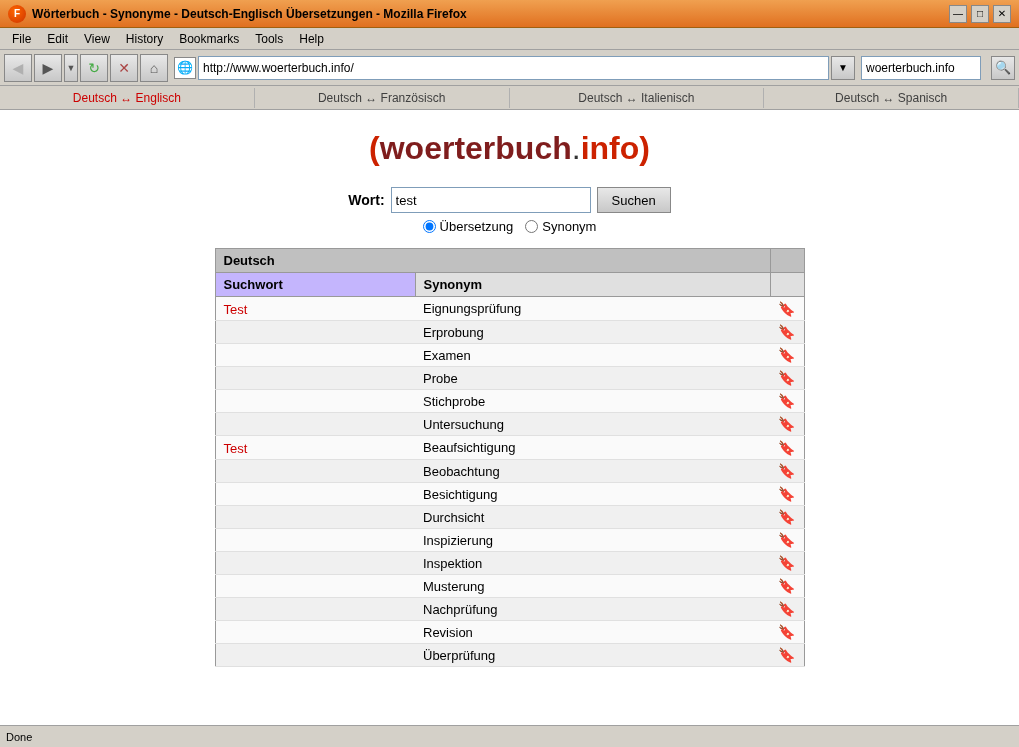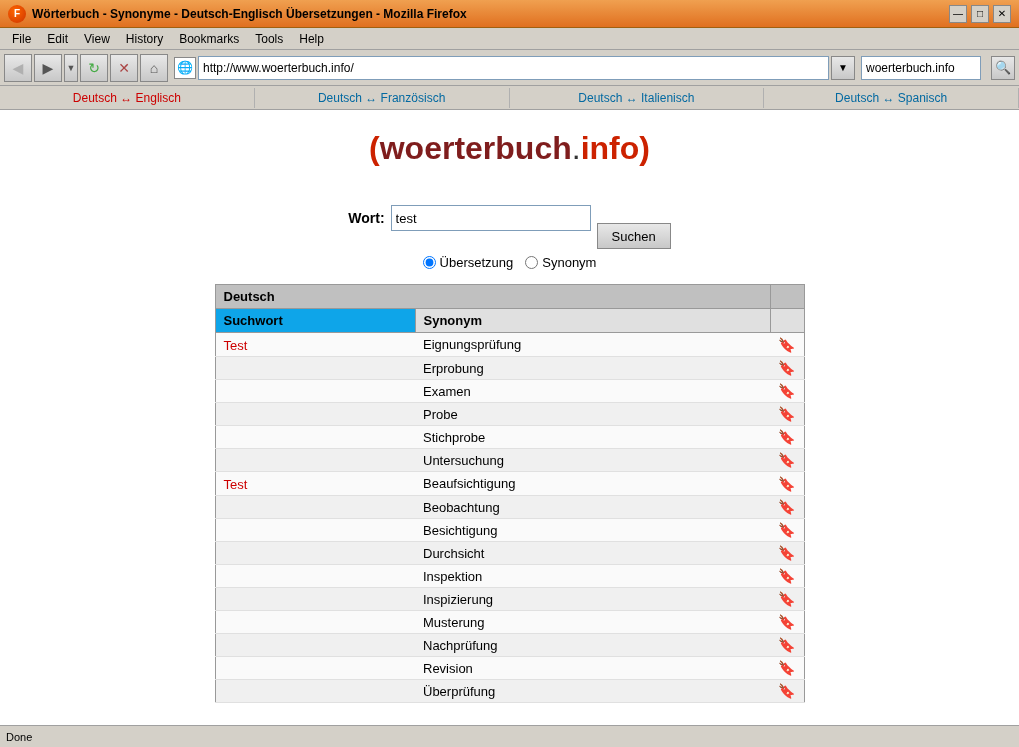--- a/index.html
+++ b/index.html
@@ -71,21 +71,21 @@
     
     .bookmarks-bar {
       background: #d4d0c8;
       height: 24px;
       display: flex;
       align-items: center;
       border-bottom: 1px solid #a0a0a0;
     }
     .bookmark-item {
       flex: 1; text-align: center; padding: 3px 8px; font-size: 12px; cursor: pointer;
-      border-right: 1px solid #b0b0b0; color: #0369a1;
+      border-right: 1px solid #b0b0b0; color: #404040;
     }
     .bookmark-item.active { color: #cc0000; }
 
     
     .content-area {
       background: #fff;
       flex: 1;
       overflow-y: auto;
       height: calc(747px - 28px - 22px - 36px - 24px - 22px);
     }
@@ -121,21 +121,21 @@
       text-align: center;
       margin-bottom: 14px;
     }
     .search-row {
       display: flex; align-items: center; justify-content: center; gap: 6px; margin-bottom: 6px;
     }
     .wort-label { font-size: 14px; font-weight: bold; }
     .wort-input { width: 200px; height: 26px; border: 1px solid #7f9db9; padding: 2px 4px; font-size: 13px; }
     .suchen-btn {
       height: 26px; padding: 0 14px; background: linear-gradient(to bottom, #e8e8e8, #c8c8c8);
-      border: 1px solid #888; cursor: pointer; font-size: 13px; margin-top: 36px;
+      border: 1px solid #888; cursor: pointer; font-size: 13px;
     }
     .radio-row { display: flex; align-items: center; justify-content: center; gap: 12px; font-size: 13px; }
     .radio-item { display: flex; align-items: center; gap: 4px; }
 
     .search-result-text {
       text-align: center;
       font-size: 13px;
       margin-bottom: 14px;
       color: #333;
     }
@@ -241,21 +241,21 @@
     </div>
 
 
     <table class="result-table">
       <thead>
         <tr>
           <th colspan="2" style="background:#c0c0c0;border:1px solid #999;">Deutsch</th>
           <th style="background:#c0c0c0;border:1px solid #999;width:24px;"></th>
         </tr>
         <tr>
-          <th style="background:#0ea5e9;width:200px;border:1px solid #999;margin-left:37px;">Suchwort</th>
+          <th style="background:#c4b5fd;width:200px;border:1px solid #999;margin-left:37px;">Suchwort</th>
           <th style="background:#e0e0e0;border:1px solid #999;">Synonym</th>
           <th style="background:#e0e0e0;width:24px;border:1px solid #999;"></th>
         </tr>
       </thead>
       <tbody id="table-body">
       <tr style="background: rgb(248, 248, 248);">
             <td style="color: rgb(204, 0, 0); vertical-align: top; padding-top: 5px;">Test</td>
             <td>Eignungsprüfung</td>
             <td style="text-align: center; cursor: pointer;"><span style="font-size:14px;" title="Add">🔖</span></td>
           </tr>
@@ -297,28 +297,28 @@
           <tr style="background: rgb(248, 248, 248);">
             <td></td>
             <td>Besichtigung</td>
             <td style="text-align: center; cursor: pointer;"><span style="font-size:14px;" title="Add">🔖</span></td>
           </tr>
           <tr style="background: rgb(236, 236, 236);">
             <td></td>
             <td>Durchsicht</td>
             <td style="text-align: center; cursor: pointer;"><span style="font-size:14px;" title="Add">🔖</span></td>
           </tr>
+          <tr style="background: rgb(236, 236, 236);">
+            <td></td>
+            <td>Inspizierung</td>
+            <td style="text-align: center; cursor: pointer;"><span style="font-size:14px;" title="Add">🔖</span></td>
+          </tr>
           <tr style="background: rgb(248, 248, 248);">
             <td></td>
             <td>Inspektion</td>
-            <td style="text-align: center; cursor: pointer;"><span style="font-size:14px;" title="Add">🔖</span></td>
-          </tr>
-          <tr style="background: rgb(236, 236, 236);">
-            <td></td>
-            <td>Inspizierung</td>
             <td style="text-align: center; cursor: pointer;"><span style="font-size:14px;" title="Add">🔖</span></td>
           </tr>
           <tr style="background: rgb(248, 248, 248);">
             <td></td>
             <td>Musterung</td>
             <td style="text-align: center; cursor: pointer;"><span style="font-size:14px;" title="Add">🔖</span></td>
           </tr>
           <tr style="background: rgb(236, 236, 236);">
             <td></td>
             <td>Nachprüfung</td>

